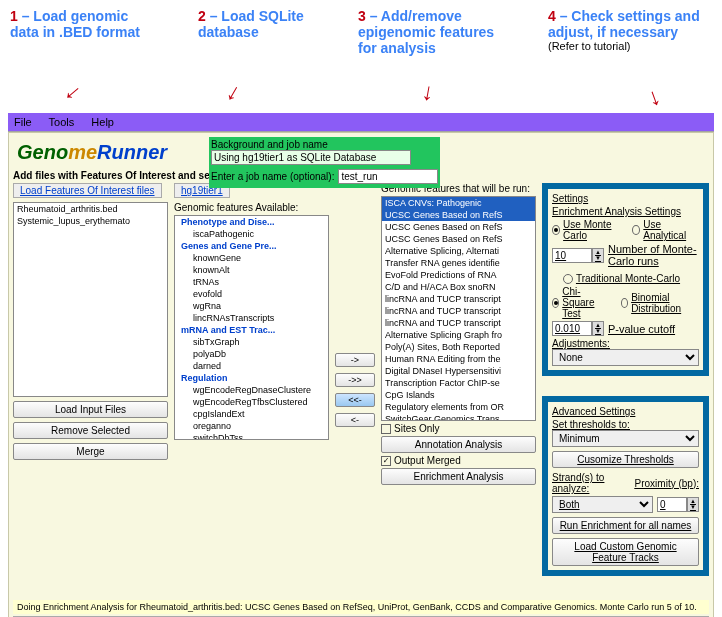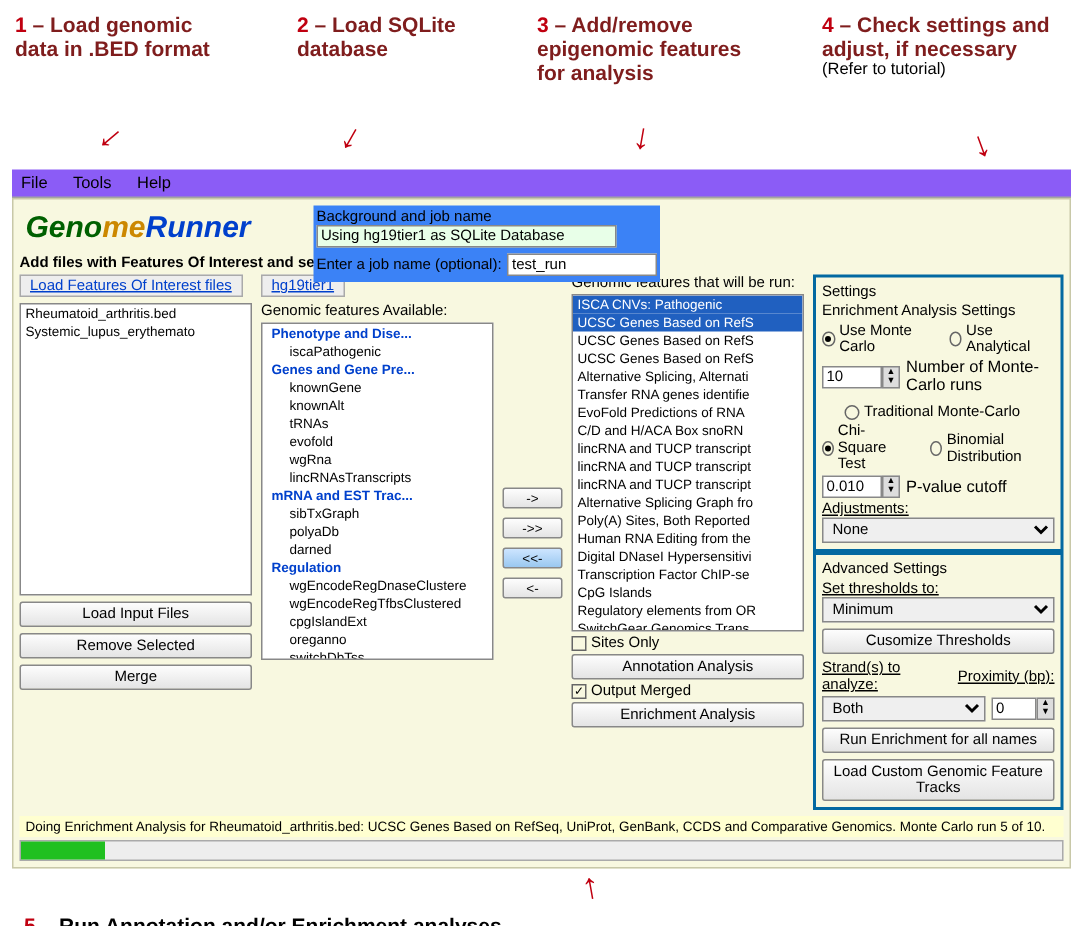--- a/index.html
+++ b/index.html
@@ -1,31 +1,31 @@
 <!DOCTYPE html>
 <html><head>
 <meta charset="utf-8">
 <style>
   * { box-sizing: border-box; font-family: Arial, sans-serif; }
   body { margin: 0; padding: 8px; background: #fff; width: 722px; font-size: 11px; }
   
   .annotations { position: relative; height: 105px; }
   .ann { position: absolute; font-size: 14px; font-weight: bold; }
   .ann .num { color: #c00010; }
-  .ann .txt { color: #7f1d1d; }
+  .ann .txt { color: #3b82f6; }
   .arrow { position: absolute; color: #c00010; font-size: 24px; font-weight: bold; transform-origin: center; }
   
   .menubar { background: #8b5cf6; padding: 3px 6px; font-size: 11px; border-bottom: 1px solid #a3a3a3; }
   .menubar span { margin-right: 14px; }
   
   .app { background: #f8f8e0; border: 1px solid #c8c8a8; padding: 4px; position: relative; }
   .logo { font-size: 20px; font-weight: bold; font-style: italic; margin: 4px 0 6px 4px; }
   .logo .g1 { color: #006000; } .logo .g2 { color: #cc8800; } .logo .g3 { color: #0040cc; }
   
-  .top-bg { position: absolute; left: 200px; top: 4px; background: #3b82f6; padding: 2px; }
+  .top-bg { position: absolute; left: 200px; top: 4px; background: #22c55e; padding: 2px; }
   .top-bg .lbl { font-size: 10px; }
   .top-bg input { font-size: 10px; padding: 1px 3px; border: 1px solid #999; }
   
   .section-title { font-size: 10px; font-weight: bold; margin: 2px 0; }
   
   .linkbtn { display: inline-block; background: #eee; border: 1px solid #aaa; padding: 1px 6px; font-size: 10px; color: #0040cc; text-decoration: underline; }
   
   .main { display: flex; gap: 6px; }
   .col1 { width: 155px; }
   .col2 { width: 155px; }
@@ -36,21 +36,21 @@
   .listbox { background: #fff; border: 1px solid #888; font-size: 9px; overflow: hidden; }
   .listbox .item { padding: 1px 3px; white-space: nowrap; }
   .listbox .sel { background: #2060c0; color: #fff; }
   .listbox .cat { color: #0040cc; font-weight: bold; padding: 1px 6px; }
   .listbox .sub { padding-left: 18px; }
   
   .btn { background: linear-gradient(#fdfdfd,#e4e4e4); border: 1px solid #888; border-radius: 2px; padding: 2px 6px; font-size: 10px; text-align: center; }
   .btn-sm { padding: 1px 4px; font-size: 9px; }
   .btn-blue { background: linear-gradient(#cde5ff,#9ac8f0); }
   
-  .group { border: 2px solid #0369a1; padding: 4px; margin-bottom: 0; }
+  .group { border: 6px solid #0369a1; padding: 4px; margin-bottom: 20px; text-decoration: underline; }
   .group-title { font-size: 10px; margin-bottom: 2px; }
   
   .radio, .check { font-size: 10px; display: inline-flex; align-items: center; gap: 3px; margin-right: 8px; }
   .radio-dot, .check-dot { width: 10px; height: 10px; border: 1px solid #666; display: inline-block; }
   .radio-dot { border-radius: 50%; } .radio-dot.on::after { content: ""; display: block; width: 4px; height: 4px; background: #000; border-radius: 50%; margin: 2px auto; }
   .check-dot.on::after { content: "✓"; font-size: 8px; line-height: 8px; display: block; text-align: center; }
   
   select, input[type=text] { font-size: 10px; border: 1px solid #888; padding: 1px 2px; }
   .spin { display: inline-flex; }
   .spin input { width: 40px; }

